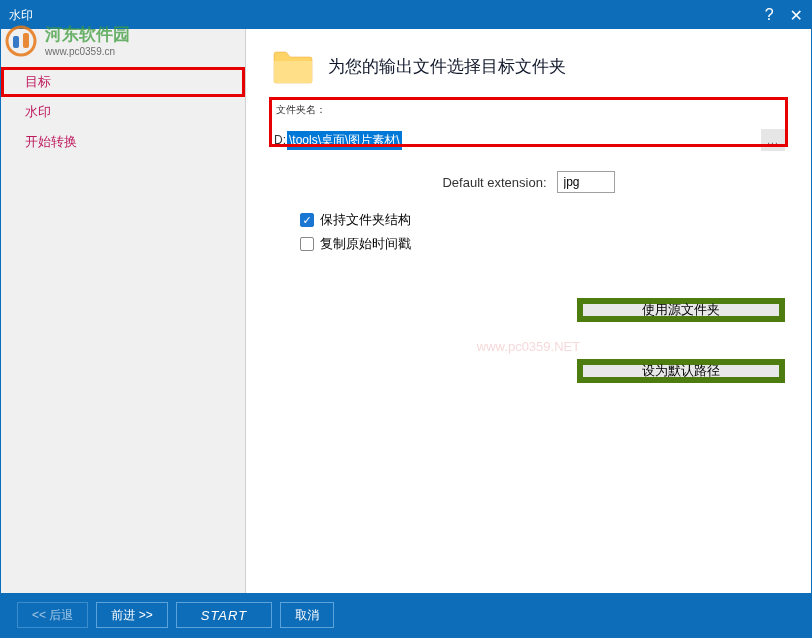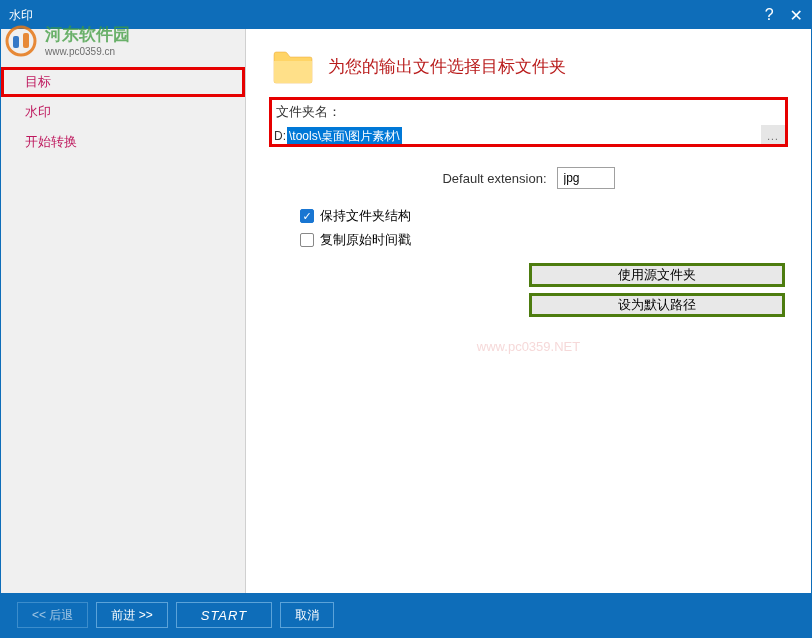--- a/index.html
+++ b/index.html
@@ -17,42 +17,42 @@
     .watermark-url { font-size: 10px; color: #404040; opacity: 0.75; }
     .watermark-icon { position: absolute; left: 0; top: 2px; width: 32px; height: 32px; opacity: 0.85; }
     
     .sidebar { width: 245px; background: #f0f0f0; border-right: 1px solid #d0d0d0; padding-top: 38px; }
     .sidebar-item { padding: 6px 24px; font-size: 13px; color: #be185d; cursor: pointer; }
     .sidebar-item.selected { border: 3px solid #e60000; padding: 3px 21px; }
     
     .main { flex: 1; padding: 16px 26px; position: relative; }
     .main-header { display: flex; align-items: center; gap: 14px; margin-bottom: 16px; }
     .folder-icon-wrap { width: 42px; height: 42px; display: flex; align-items: center; justify-content: center; }
-    .main-title { font-size: 17px; color: #b91c1c; }
+    .main-title { font-size: 17px; color: #0f172a; }
     
     .field-group { position: relative; }
-    .field-label { font-size: 13px; color: #333; margin-bottom: 4px; display: block; padding-left: 4px; }
+    .field-label { font-size: 10px; color: #333; margin-bottom: 12px; display: block; padding-left: 4px; }
     .path-row { display: flex; align-items: stretch; height: 22px; }
     .path-display { flex: 1; background: #fff; display: flex; align-items: center; font-size: 12px; padding: 0 2px; }
     .path-prefix { color: #333; padding-right: 1px; }
     .path-selected { background: #0078d7; color: #fff; padding: 1px 2px; }
     .browse-btn { width: 24px; background: #e6e6e6; display: flex; align-items: center; justify-content: center; font-size: 10px; color: #666; cursor: pointer; letter-spacing: 1px; }
     .red-highlight { position: absolute; border: 3px solid #e60000; pointer-events: none; }
     
     .ext-row { display: flex; justify-content: center; align-items: center; gap: 10px; margin-top: 20px; font-size: 13px; color: #333; }
     .ext-input { width: 58px; height: 22px; border: 1px solid #a0a0a0; padding: 0 6px; font-size: 12px; }
     
     .checkbox-group { margin-top: 18px; padding-left: 28px; }
     .checkbox-row { display: flex; align-items: center; gap: 6px; font-size: 13px; margin-bottom: 6px; cursor: pointer; }
     .checkbox { width: 14px; height: 14px; border: 1px solid #888; border-radius: 2px; display: flex; align-items: center; justify-content: center; }
     .checkbox.checked { background: #1976d2; border-color: #1976d2; }
     .checkmark { color: #fff; font-size: 11px; line-height: 1; }
     
     .action-btns { margin-top: 14px; display: flex; flex-direction: column; align-items: flex-end; gap: 6px; }
-    .action-btn { width: 256px; height: 24px; background: #e8e8e8; border: 3px solid #4d7c0f; font-size: 13px; display: flex; align-items: center; justify-content: center; cursor: pointer; }
+    .action-btn { width: 208px; height: 24px; background: #e8e8e8; border: 6px solid #4d7c0f; font-size: 13px; display: flex; align-items: center; justify-content: center; cursor: pointer; margin-top: 31px; }
     
     .faint-watermark { position: absolute; left: 50%; top: 310px; transform: translateX(-50%); color: #f6d9d9; font-size: 13px; pointer-events: none; }
     
     .footer { height: 44px; background: #0e6db9; display: flex; align-items: center; gap: 8px; padding: 0 16px; }
     .footer-btn { height: 26px; padding: 0 14px; background: transparent; border: 1px solid #5ba3d9; color: #fff; font-size: 12px; display: flex; align-items: center; cursor: pointer; }
     .footer-btn.start { font-size: 13px; padding: 0 24px; letter-spacing: 1px; font-style: italic; }
     .footer-btn.disabled { opacity: 0.6; }
   </style>
 </head>
 <body>

